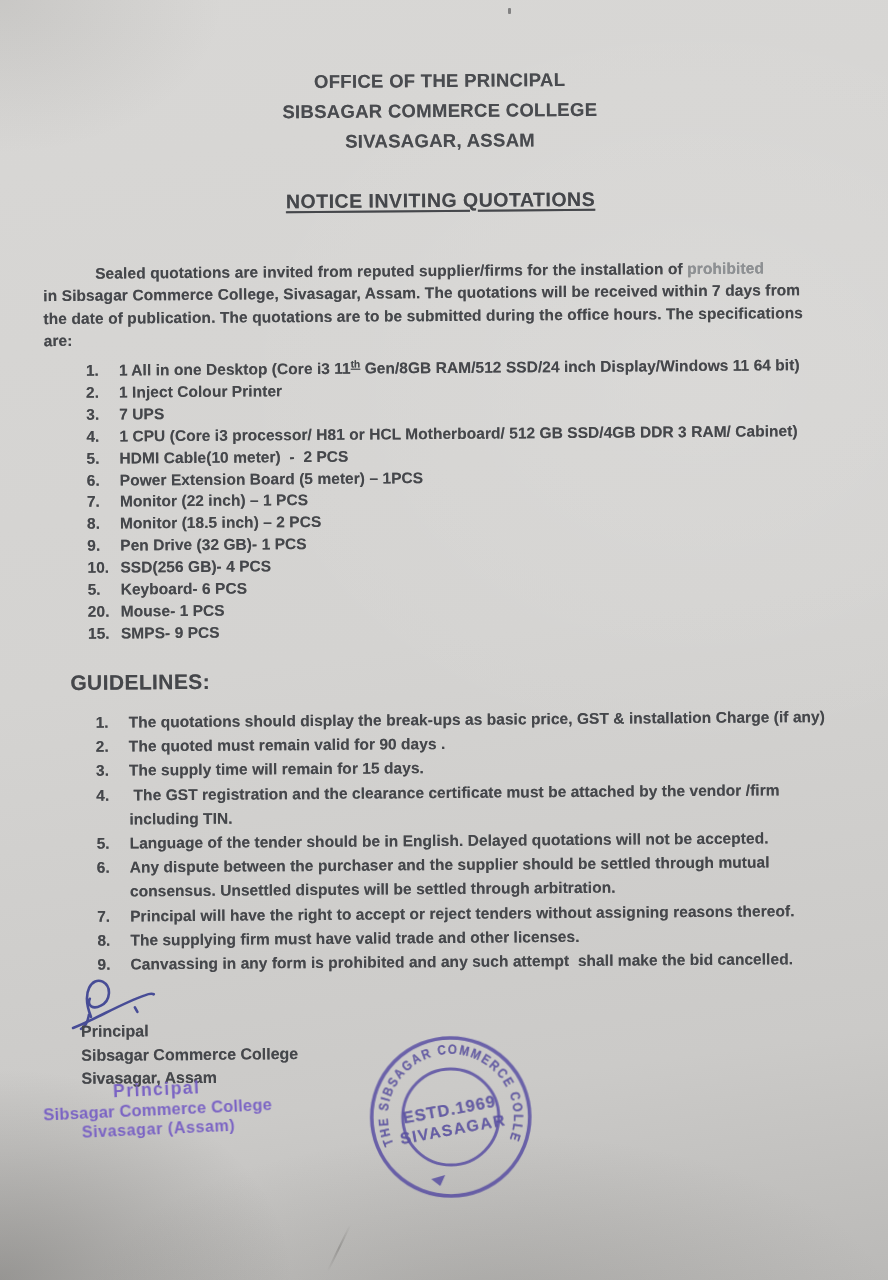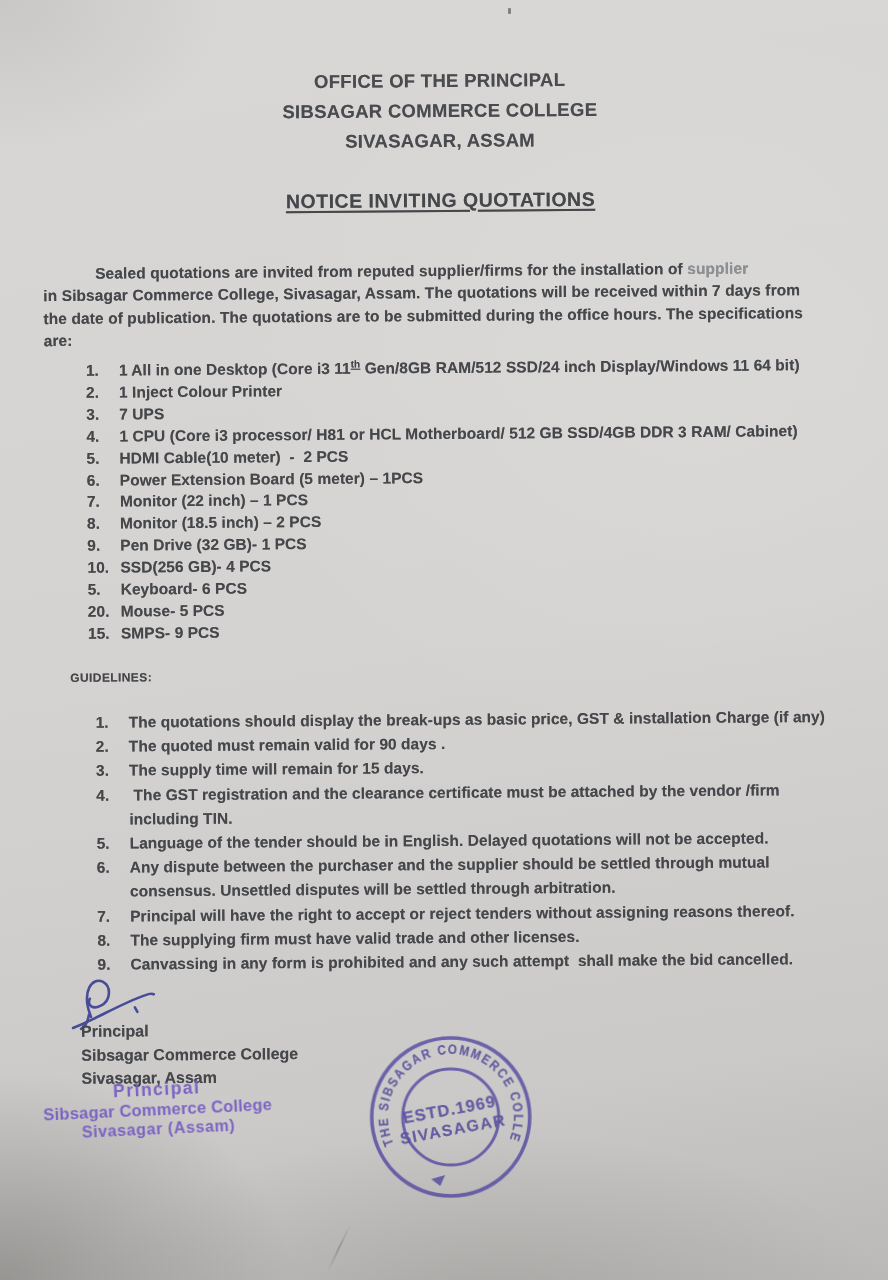--- a/index.html
+++ b/index.html
@@ -27,21 +27,21 @@
            text-indent:52px; white-space:pre; letter-spacing:0.1px; }
   .intro .hl { color:#8e9194; }
 
   ol.specs { position:absolute; top:357px; left:88px; margin:0; padding:0; list-style:none;
              font-size:15.5px; font-weight:600; letter-spacing:0.05px; }
   ol.specs li { display:flex; line-height:21.9px; white-space:pre; }
   ol.specs .num { flex:0 0 33px; }
   ol.specs sup { font-size:10px; line-height:0;text-decoration:underline; }
 
   .guidelines-heading { position:absolute; top:668px; left:70px;
-                        font-size:12px; font-weight:700; letter-spacing:0.4px; }
+                        font-size:21px; font-weight:700; letter-spacing:0.4px; }
 
   ol.guides { position:absolute; top:708px; left:95px; margin:0; padding:0; list-style:none;
               font-size:15.5px; font-weight:600; letter-spacing:0.05px; }
   ol.guides li { display:flex; line-height:24.2px; }
   ol.guides .num { flex:0 0 33px; white-space:pre; }
   ol.guides .txt { white-space:pre; }
 
   .sig-svg { position:absolute; left:58px; top:972px; }
   .sig-block { position:absolute; left:78px; top:1017px; font-size:16px; font-weight:700; line-height:23.6px; }
 
@@ -69,38 +69,38 @@
     <div class="header">
       <div>OFFICE OF THE PRINCIPAL</div>
       <div>SIBSAGAR COMMERCE COLLEGE</div>
       <div>SIVASAGAR, ASSAM</div>
     </div>
 
     <div class="title-row">
       <span class="title">NOTICE INVITING QUOTATIONS</span>
     </div>
 
-    <p class="intro"><span>Sealed quotations are invited from reputed supplier/firms for the installation of </span><span class="hl">supplier</span><span>
+    <p class="intro"><span>Sealed quotations are invited from reputed supplier/firms for the installation of </span><span class="hl">prohibited</span><span>
 in Sibsagar Commerce College, Sivasagar, Assam. The quotations will be received within 7 days from
 the date of publication. The quotations are to be submitted during the office hours. The specifications
 are:</span></p>
 
     <ol class="specs">
         <li><span class="num">1.</span><span class="txt">1 All in one Desktop (Core i3 11<sup>th</sup> Gen/8GB RAM/512 SSD/24 inch Display/Windows 11 64 bit)</span></li>
         <li><span class="num">2.</span><span class="txt">1 Inject Colour Printer</span></li>
         <li><span class="num">3.</span><span class="txt">7 UPS</span></li>
         <li><span class="num">4.</span><span class="txt">1 CPU (Core i3 processor/ H81 or HCL Motherboard/ 512 GB SSD/4GB DDR 3 RAM/ Cabinet)</span></li>
         <li><span class="num">5.</span><span class="txt">HDMI Cable(10 meter)  -  2 PCS</span></li>
         <li><span class="num">6.</span><span class="txt">Power Extension Board (5 meter) – 1PCS</span></li>
         <li><span class="num">7.</span><span class="txt">Monitor (22 inch) – 1 PCS</span></li>
         <li><span class="num">8.</span><span class="txt">Monitor (18.5 inch) – 2 PCS</span></li>
         <li><span class="num">9.</span><span class="txt">Pen Drive (32 GB)- 1 PCS</span></li>
         <li><span class="num">10.</span><span class="txt">SSD(256 GB)- 4 PCS</span></li>
         <li><span class="num">5.</span><span class="txt">Keyboard- 6 PCS</span></li>
-        <li><span class="num">20.</span><span class="txt">Mouse- 5 PCS</span></li>
+        <li><span class="num">20.</span><span class="txt">Mouse- 1 PCS</span></li>
         <li><span class="num">15.</span><span class="txt">SMPS- 9 PCS</span></li>
       </ol>
 
     <div class="guidelines-heading">GUIDELINES:</div>
 
     <ol class="guides">
         <li>
           <span class="num">1.</span>
           <span class="txt">The quotations should display the break-ups as basic price, GST &amp; installation Charge (if any)</span>
         </li>

